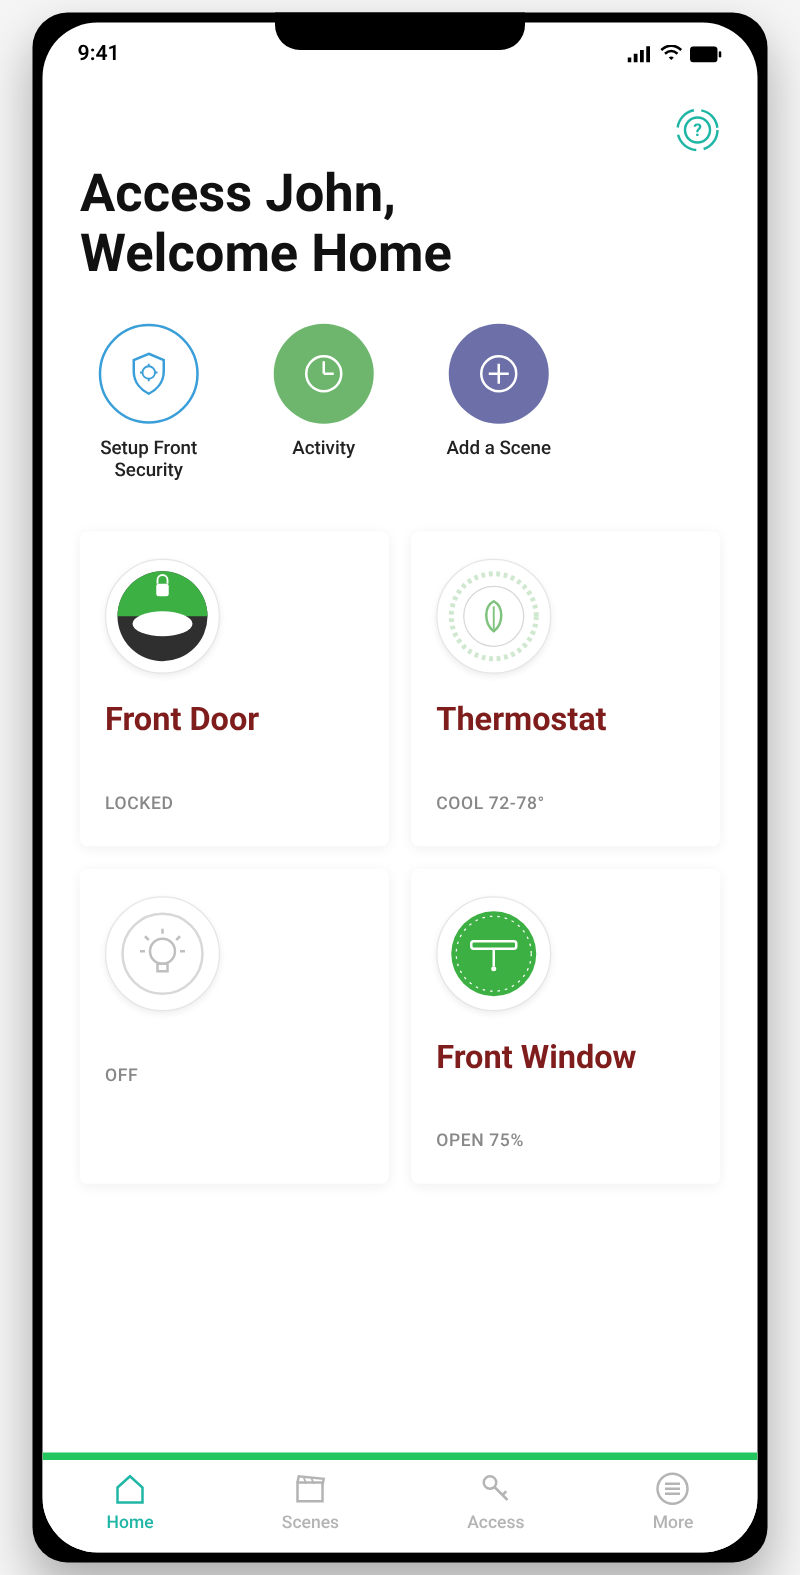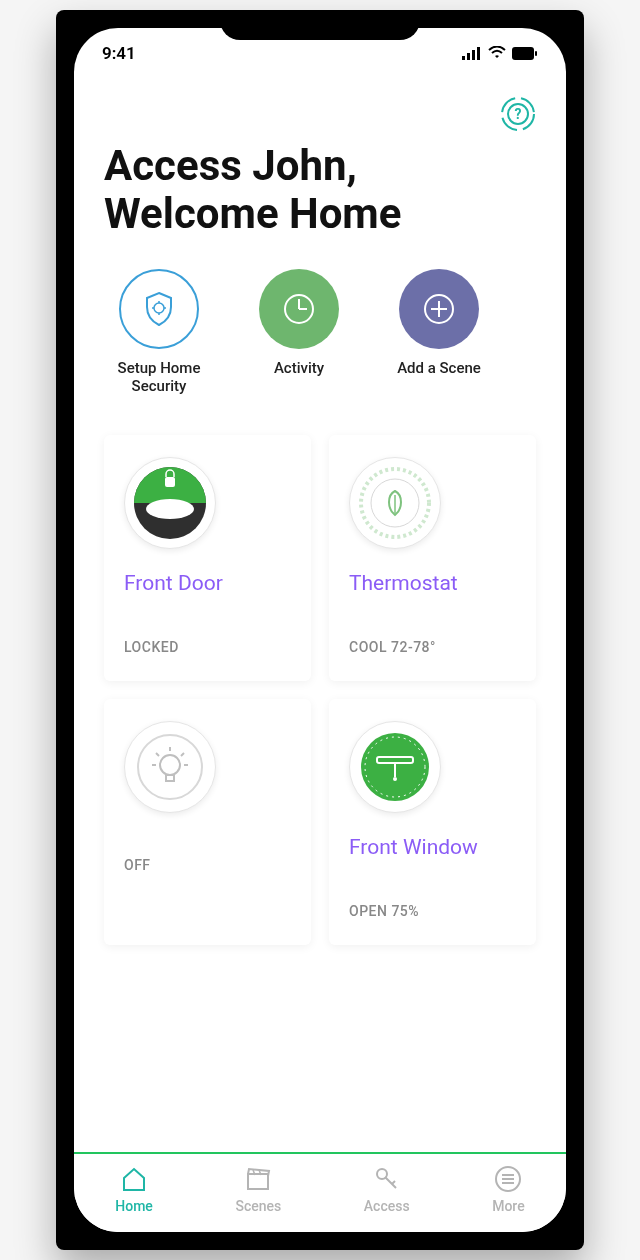--- a/index.html
+++ b/index.html
@@ -4,25 +4,25 @@
 <style>
   * { box-sizing: border-box; margin: 0; padding: 0; }
   body {
     font-family: -apple-system, BlinkMacSystemFont, "Segoe UI", Roboto, sans-serif;
     background: #f5f5f5;
     display: flex;
     justify-content: center;
     padding: 10px;
   }
   .phone-frame {
-    width: 528px;
+    width: 588px;
     height: 1240px;
     background: #000;
-    border-radius: 8px;
-    padding: 18px;
+    border-radius: 28px;
+    padding: 8px;
     position: relative;
     box-shadow: 0 20px 40px rgba(0,0,0,0.3);
   }
   .phone-screen {
     width: 100%;
     height: 100%;
     background: #fff;
     border-radius: 44px;
     overflow: hidden;
     position: relative;
@@ -120,35 +120,35 @@
     border-radius: 50%;
     border: 1px solid #e6e6e6;
     box-shadow: 0 2px 6px rgba(0,0,0,0.08);
     display: flex;
     align-items: center;
     justify-content: center;
     margin-bottom: 22px;
     background: #fff;
   }
   .device-name {
-    font-size: 21px;
-    font-weight: 400;
-    color: #8b5cf6;
+    font-size: 26px;
+    font-weight: 700;
+    color: #7f1d1d;
     margin-bottom: 6px;
   }
   .device-status {
     font-size: 14px;
     font-weight: 500;
     color: #888;
     letter-spacing: 0.5px;
     margin-top: 44px;
   }
   .tab-bar {
     height: 80px;
-    border-top: 2px solid #22c55e;
+    border-top: 6px solid #22c55e;
     display: flex;
     justify-content: space-around;
     align-items: center;
     background: #fff;
     padding-bottom: 8px;
   }
   .tab-item {
     display: flex;
     flex-direction: column;
     align-items: center;
@@ -211,21 +211,21 @@
               <path d="M20 4 L32 9 V18 C32 27 26 33 20 36 C14 33 8 27 8 18 V9 Z" fill="none" stroke="#3a9fd8" stroke-width="2"></path>
               <circle cx="20" cy="19" r="5" fill="none" stroke="#3a9fd8" stroke-width="1.5"></circle>
               <g stroke="#3a9fd8" stroke-width="1.5">
                   <line x1="20" y1="12" x2="20" y2="14"></line>
                   <line x1="20" y1="24" x2="20" y2="26"></line>
                   <line x1="13" y1="19" x2="15" y2="19"></line>
                   <line x1="25" y1="19" x2="27" y2="19"></line>
                 </g>
             </svg>
           </div>
-          <span class="qa-label">Setup Home Security</span>
+          <span class="qa-label">Setup Front Security</span>
         </div>
 
         <div class="qa-item">
           <div class="qa-circle" style="background:#6eb66e;">
             <svg width="40" height="40" viewBox="0 0 40 40">
               <circle cx="20" cy="20" r="14" fill="none" stroke="#fff" stroke-width="2"></circle>
               <line x1="20" y1="20" x2="20" y2="10" stroke="#fff" stroke-width="2"></line>
               <line x1="20" y1="20" x2="28" y2="20" stroke="#fff" stroke-width="2"></line>
             </svg>
           </div>

